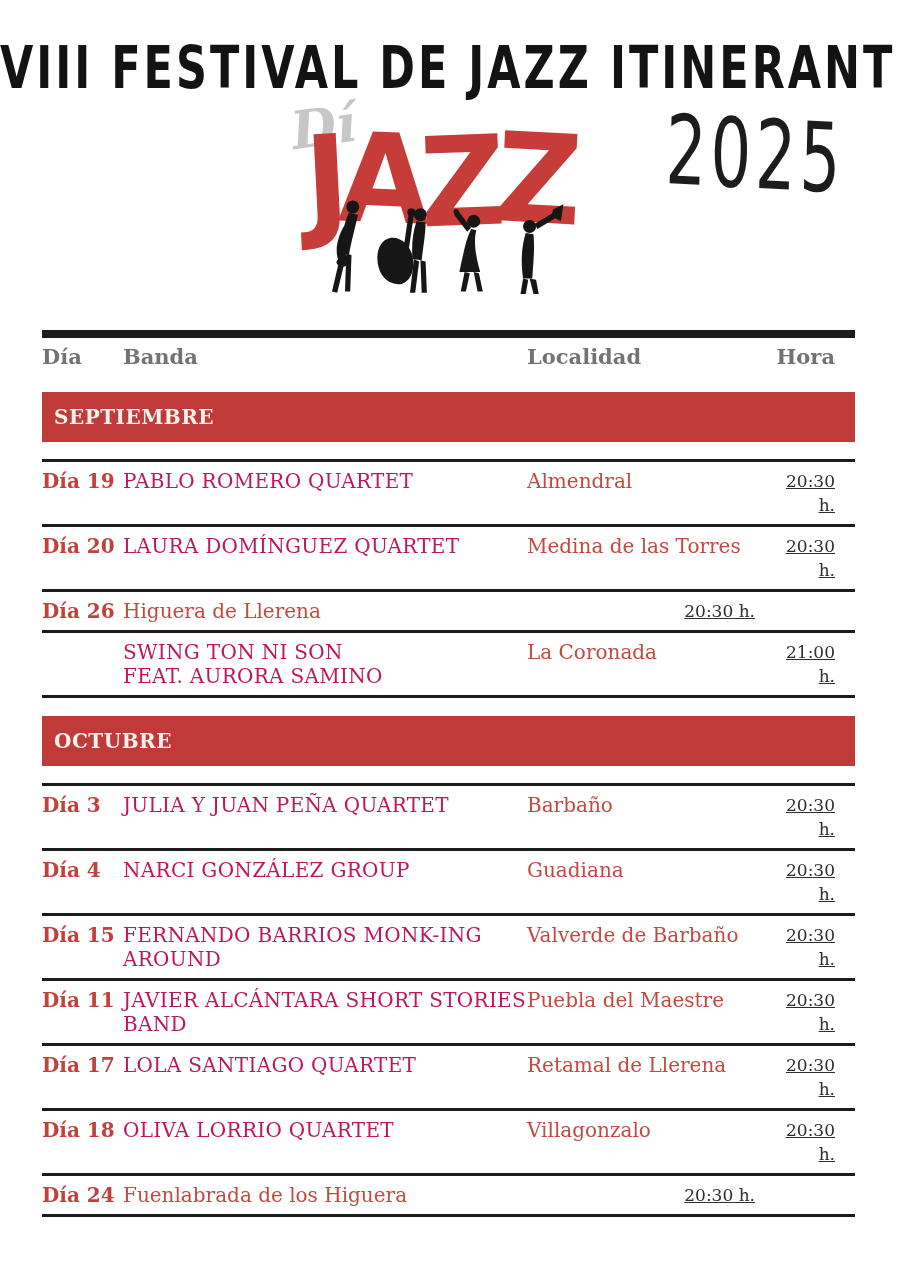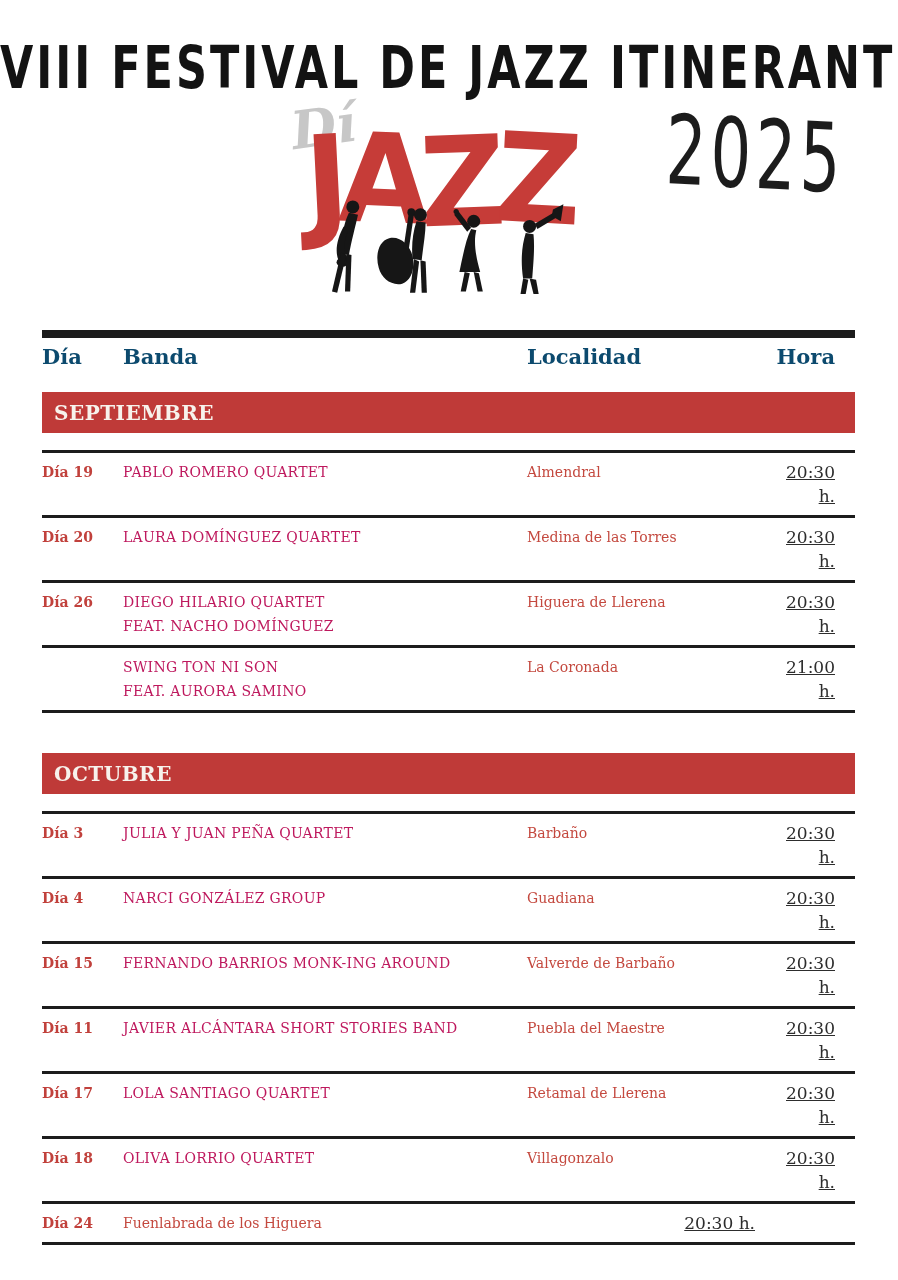--- a/index.html
+++ b/index.html
@@ -32,41 +32,41 @@
     position:absolute;right:52px;top:2px;color:#1c1c1c;
     font-family:"DejaVu Sans",sans-serif;font-size:64px;font-weight:500;
     transform:scaleY(1.5) rotate(2deg);transform-origin:top right;letter-spacing:4px;
   }
 
   
   .table{position:absolute;left:42px;top:330px;width:813px;}
   .thick-bar{height:8px;background:#1c1c1c;}
   .thead{
     display:grid;grid-template-columns:81px 404px 248px 1fr;
-    padding:6px 0 8px 0;color:#0c4a6e;font-weight:bold;font-size:21px;
+    padding:6px 0 8px 0;color:#737373;font-weight:bold;font-size:21px;
   }
   .thead .c-hora{text-align:right;padding-right:20px;}
 
   .section-band{
-    margin-top:15px;background:#bf3a38;height:41px;display:flex;align-items:center;
+    margin-top:15px;background:#bf3a38;height:50px;display:flex;align-items:center;
   }
   .section-band span{
     color:#f7f2ec;font-weight:bold;font-size:20px;letter-spacing:0.5px;padding-left:12px;
   }
   .rows{margin-top:17px;border-top:3px solid #1c1c1c;}
   .row{
     display:grid;grid-template-columns:81px 404px 248px 1fr;
     border-bottom:3px solid #1c1c1c;padding:7px 0;align-items:start;
   }
-  .cell{font-size:14px;line-height:24px;}
+  .cell{font-size:20px;line-height:24px;}
   .cell.day{color:#c1413c;font-weight:bold;}
   .cell.band{color:#be185d;letter-spacing:0.3px;}
   .cell.loc{color:#c4493f;}
   .cell.time{color:#2d2d2d;text-align:right;padding-right:20px;font-size:17px;text-decoration:underline;}
-  .sec-gap{margin-top:40px;}
+  .sec-gap{margin-top:18px;}
 </style>
 </head>
 <body>
 
 <div>
 
   <h1 class="title">VIII FESTIVAL DE JAZZ ITINERANTE</h1>
 
   <div class="logo-row">
     <div class="dijazz">
@@ -133,24 +133,20 @@
           <div class="row">
             <div class="cell day">Día 20</div>
             <div class="cell band">
               <div>LAURA DOMÍNGUEZ QUARTET</div>
             </div>
             <div class="cell loc">Medina de las Torres</div>
             <div class="cell time">20:30 h.</div>
           </div>
           <div class="row">
             <div class="cell day">Día 26</div>
-            <div class="cell band">
-              <div>DIEGO HILARIO QUARTET</div>
-              <div>FEAT. NACHO DOMÍNGUEZ</div>
-            </div>
             <div class="cell loc">Higuera de Llerena</div>
             <div class="cell time">20:30 h.</div>
           </div>
           <div class="row">
             <div class="cell day"></div>
             <div class="cell band">
               <div>SWING TON NI SON</div>
               <div>FEAT. AURORA SAMINO</div>
             </div>
             <div class="cell loc">La Coronada</div>

